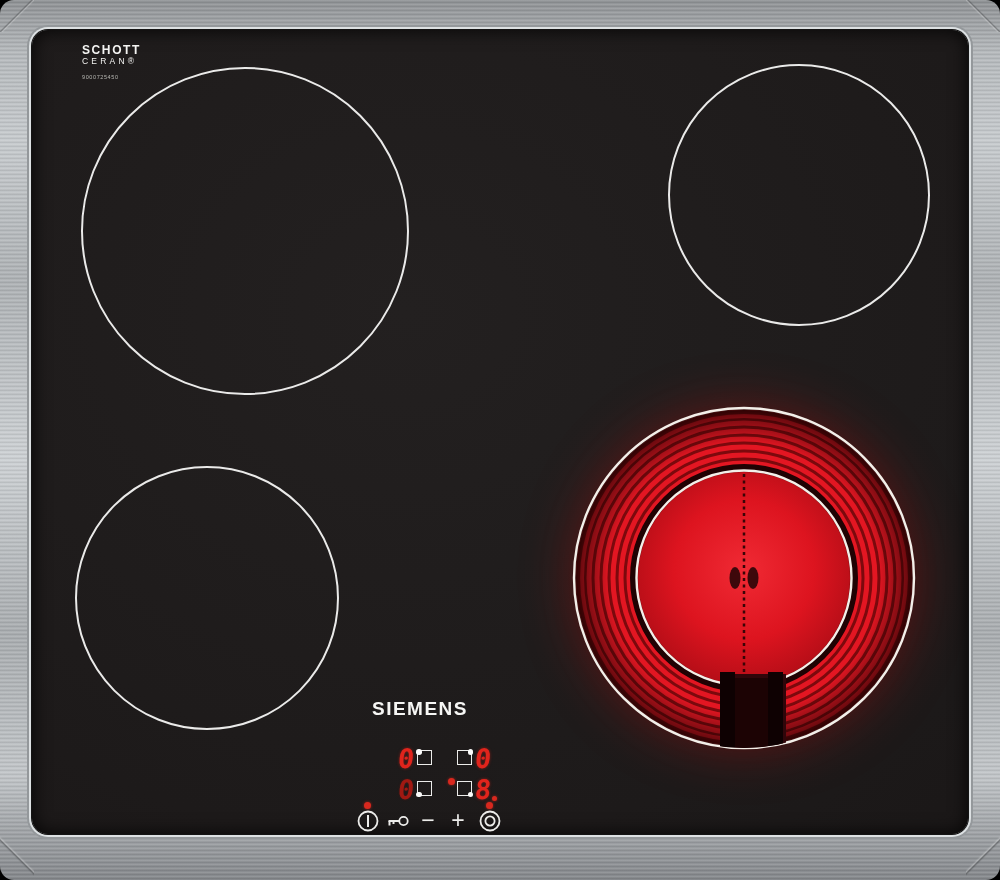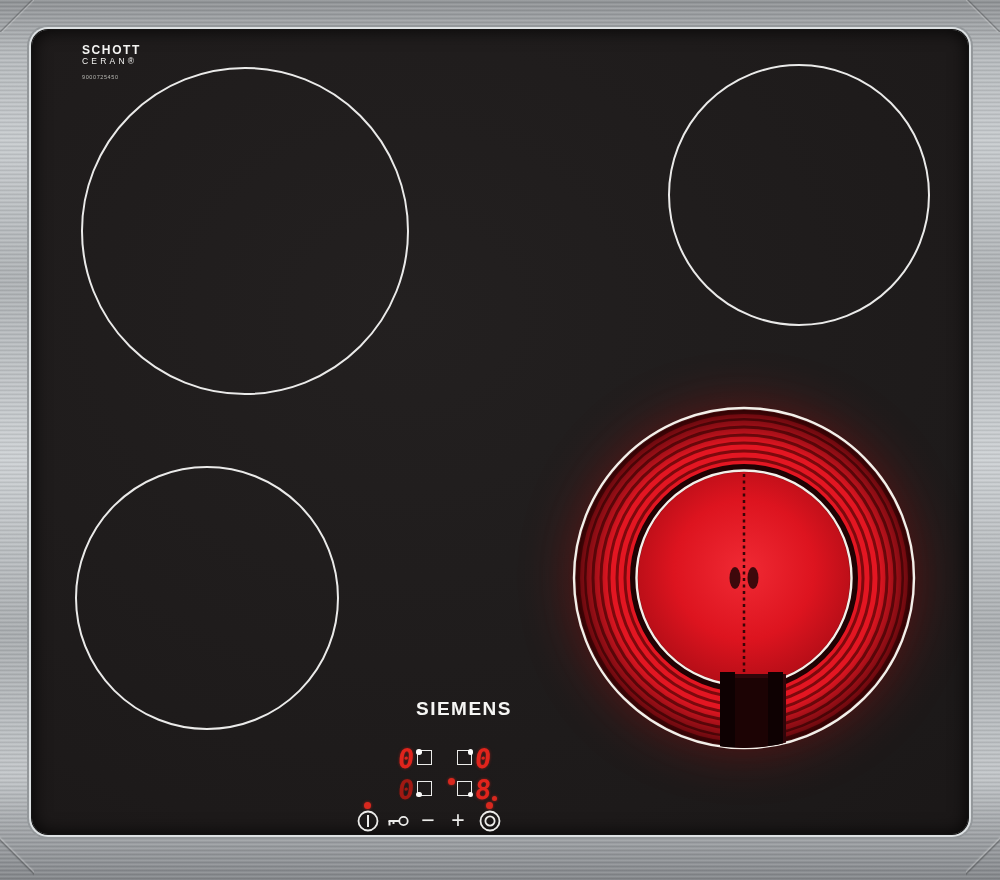--- a/index.html
+++ b/index.html
@@ -2,20 +2,21 @@
 <html><head>
 <meta charset="utf-8">
 <style>
   html,body{margin:0;padding:0;background:#000;}
   #stage{position:relative;width:1000px;height:880px;overflow:hidden;
     font-family:"Liberation Sans","DejaVu Sans",sans-serif;
     
     background-image:
       repeating-linear-gradient(180deg, rgba(255,255,255,0.11) 0 1px, rgba(0,0,0,0.07) 2px 3px, rgba(255,255,255,0.02) 3px 4px),
       linear-gradient(180deg,#8e9194 0%,#b6babd 6%,#c7cbce 16%,#aeb2b5 32%,#cdd1d4 52%,#a9adb0 72%,#c2c6c9 88%,#83868a 100%);
+    border-radius: 14px;
   }
   
   .miter{position:absolute;pointer-events:none;}
   .miter.tl{left:0;top:0;width:34px;height:32px;background:linear-gradient(135deg,transparent 46%,rgba(60,62,64,.45) 49%,rgba(255,255,255,.25) 51%,transparent 54%);}
   .miter.tr{right:0;top:0;width:34px;height:32px;background:linear-gradient(45deg,transparent 46%,rgba(255,255,255,.25) 49%,rgba(60,62,64,.45) 51%,transparent 54%);}
   .miter.bl{left:0;bottom:0;width:34px;height:48px;background:linear-gradient(45deg,transparent 46%,rgba(60,62,64,.45) 49%,rgba(255,255,255,.25) 51%,transparent 54%);}
   .miter.br{right:0;bottom:0;width:34px;height:48px;background:linear-gradient(135deg,transparent 46%,rgba(255,255,255,.25) 49%,rgba(60,62,64,.45) 51%,transparent 54%);}
 
   
   #glass{position:absolute;left:32px;top:30px;width:936px;height:804px;
@@ -32,21 +33,21 @@
   
   .zone{position:absolute;border:2px solid rgba(250,250,249,.93);border-radius:50%;}
   #zone-rear-left {left:49px; top:37px; width:324px;height:324px;}
   #zone-rear-right{left:636px;top:34px; width:258px;height:258px;}
   #zone-front-left{left:43px; top:436px;width:260px;height:260px;}
 
   #burner{position:absolute;left:537px;top:373px;width:350px;height:350px;
     filter:drop-shadow(0 0 26px rgba(170,12,12,.45));}
 
   
-  .siemens{position:absolute;left:340px;top:668px;width:140px;text-align:right;
+  .siemens{position:absolute;left:340px;top:668px;width:140px;text-align:left;
     color:#f6f6f4;font-size:19px;font-weight:bold;letter-spacing:1.5px;
     font-family:"Liberation Sans","DejaVu Sans",sans-serif;}
 
   
   .seg{position:absolute;font-family:"DejaVu Sans Mono","Liberation Mono",monospace;
     font-weight:bold;font-size:27px;line-height:22px;color:#e0241c;
     transform:skewX(-6deg);text-shadow:0 0 3px rgba(225,35,25,.55);}
   .seg.dim{color:#a01912;text-shadow:0 0 2px rgba(160,25,18,.4);}
   .zsq{position:absolute;width:13px;height:13px;border:1.5px solid #ececea;background:transparent;}
   .zsq .dot{position:absolute;width:5.5px;height:5.5px;border-radius:50%;background:#fbfbfa;}

